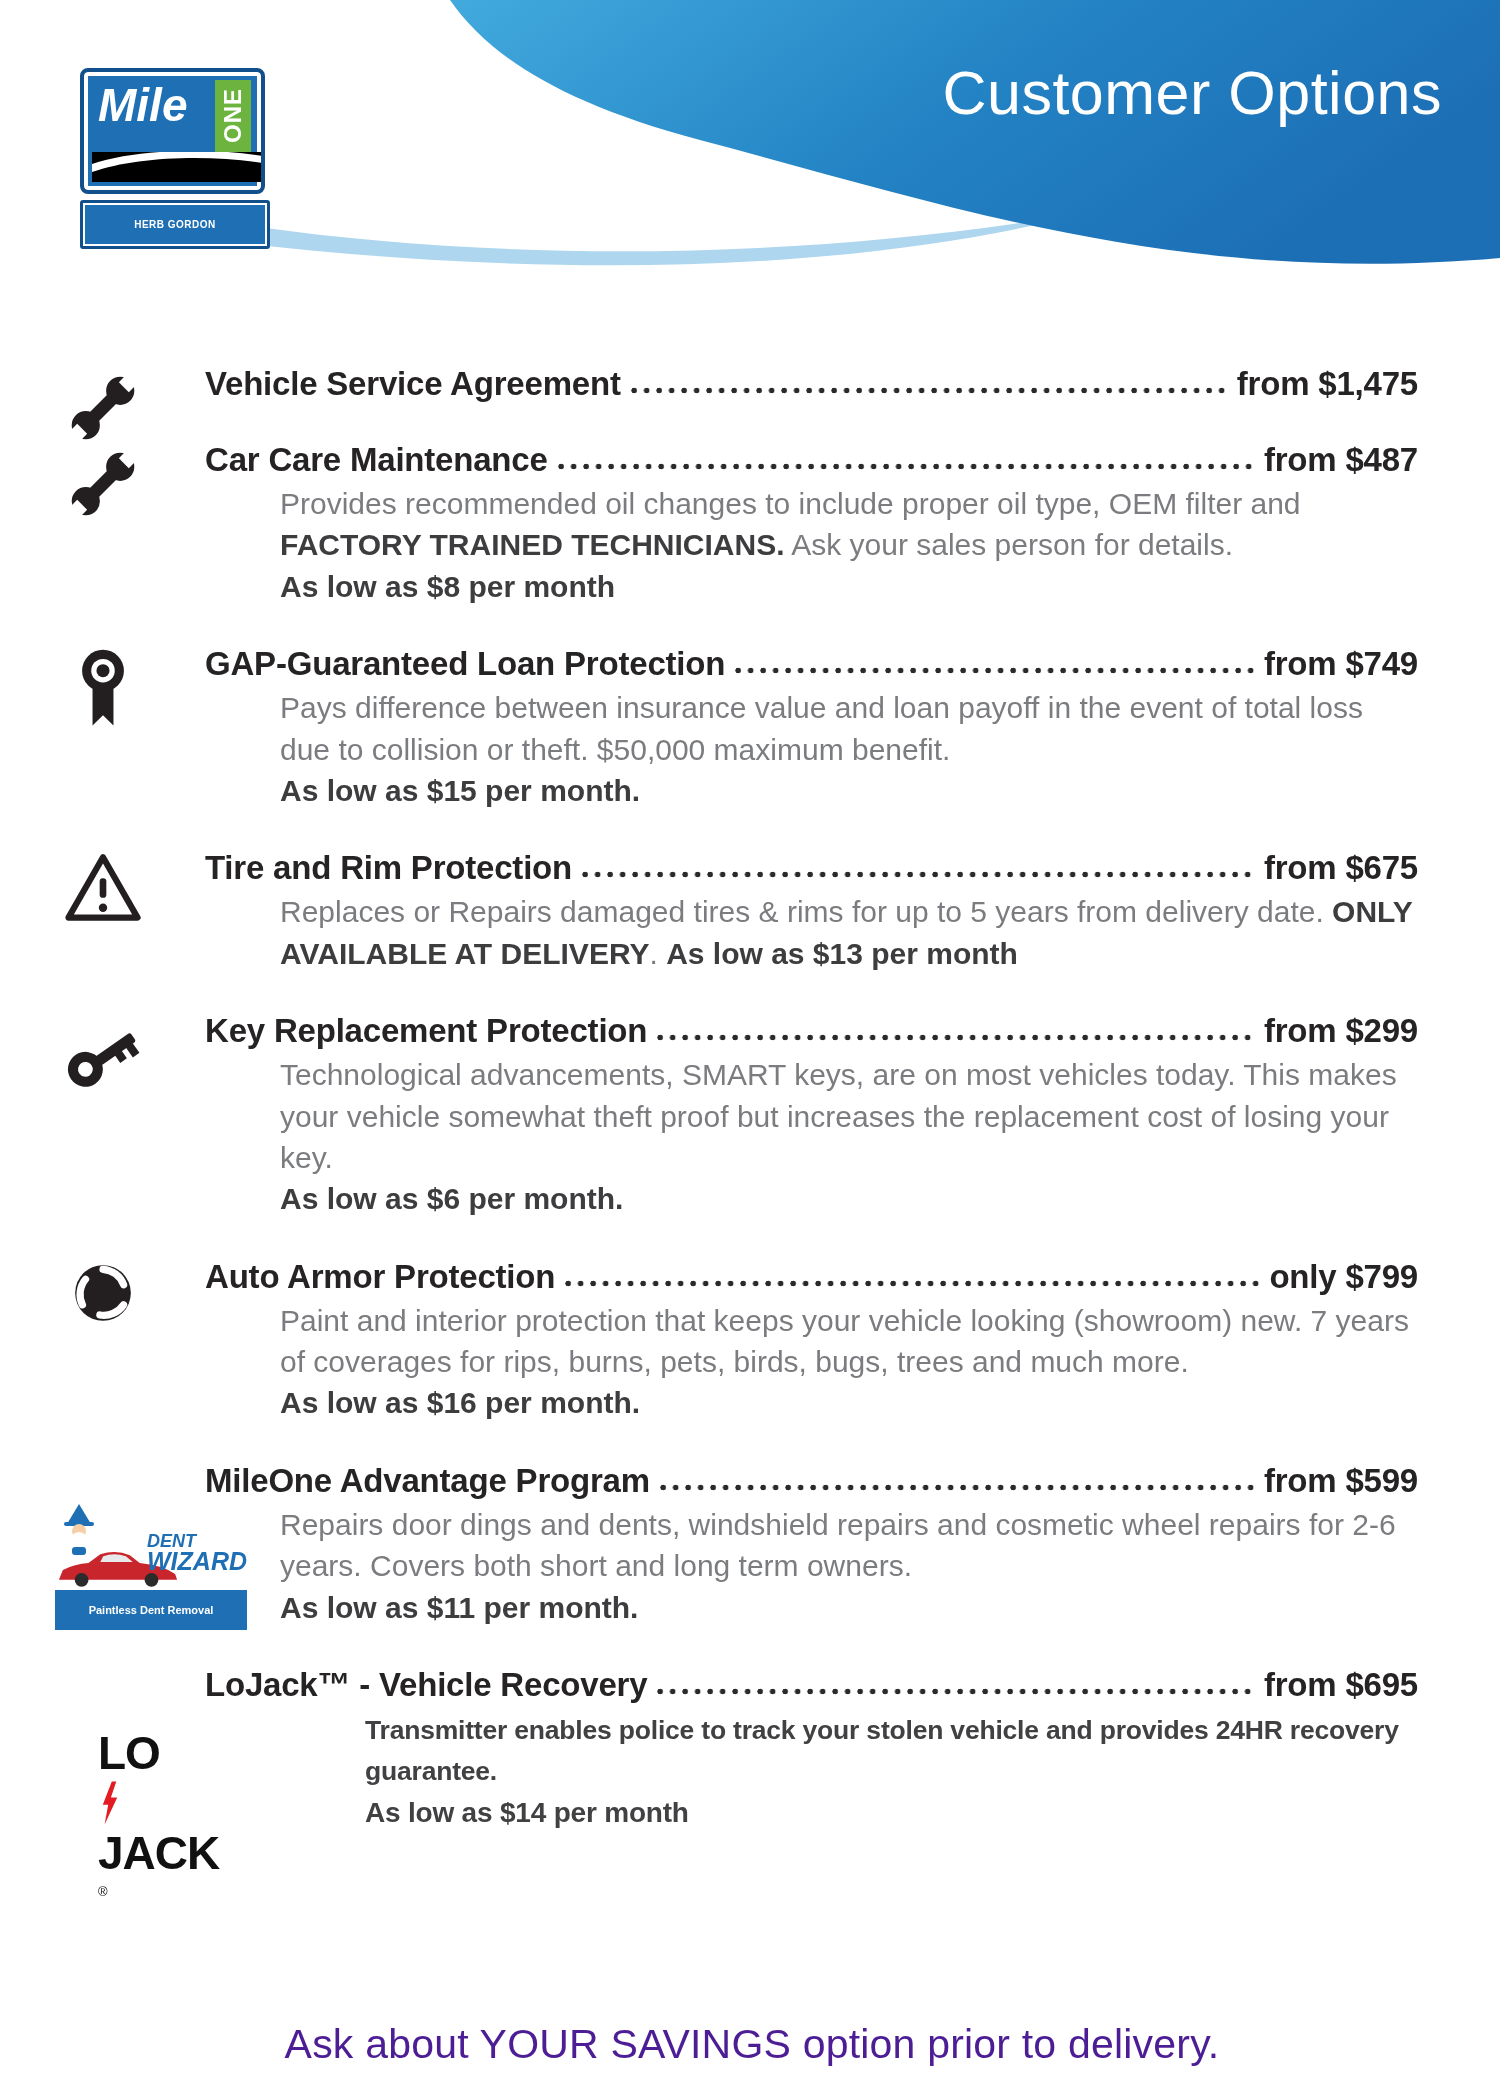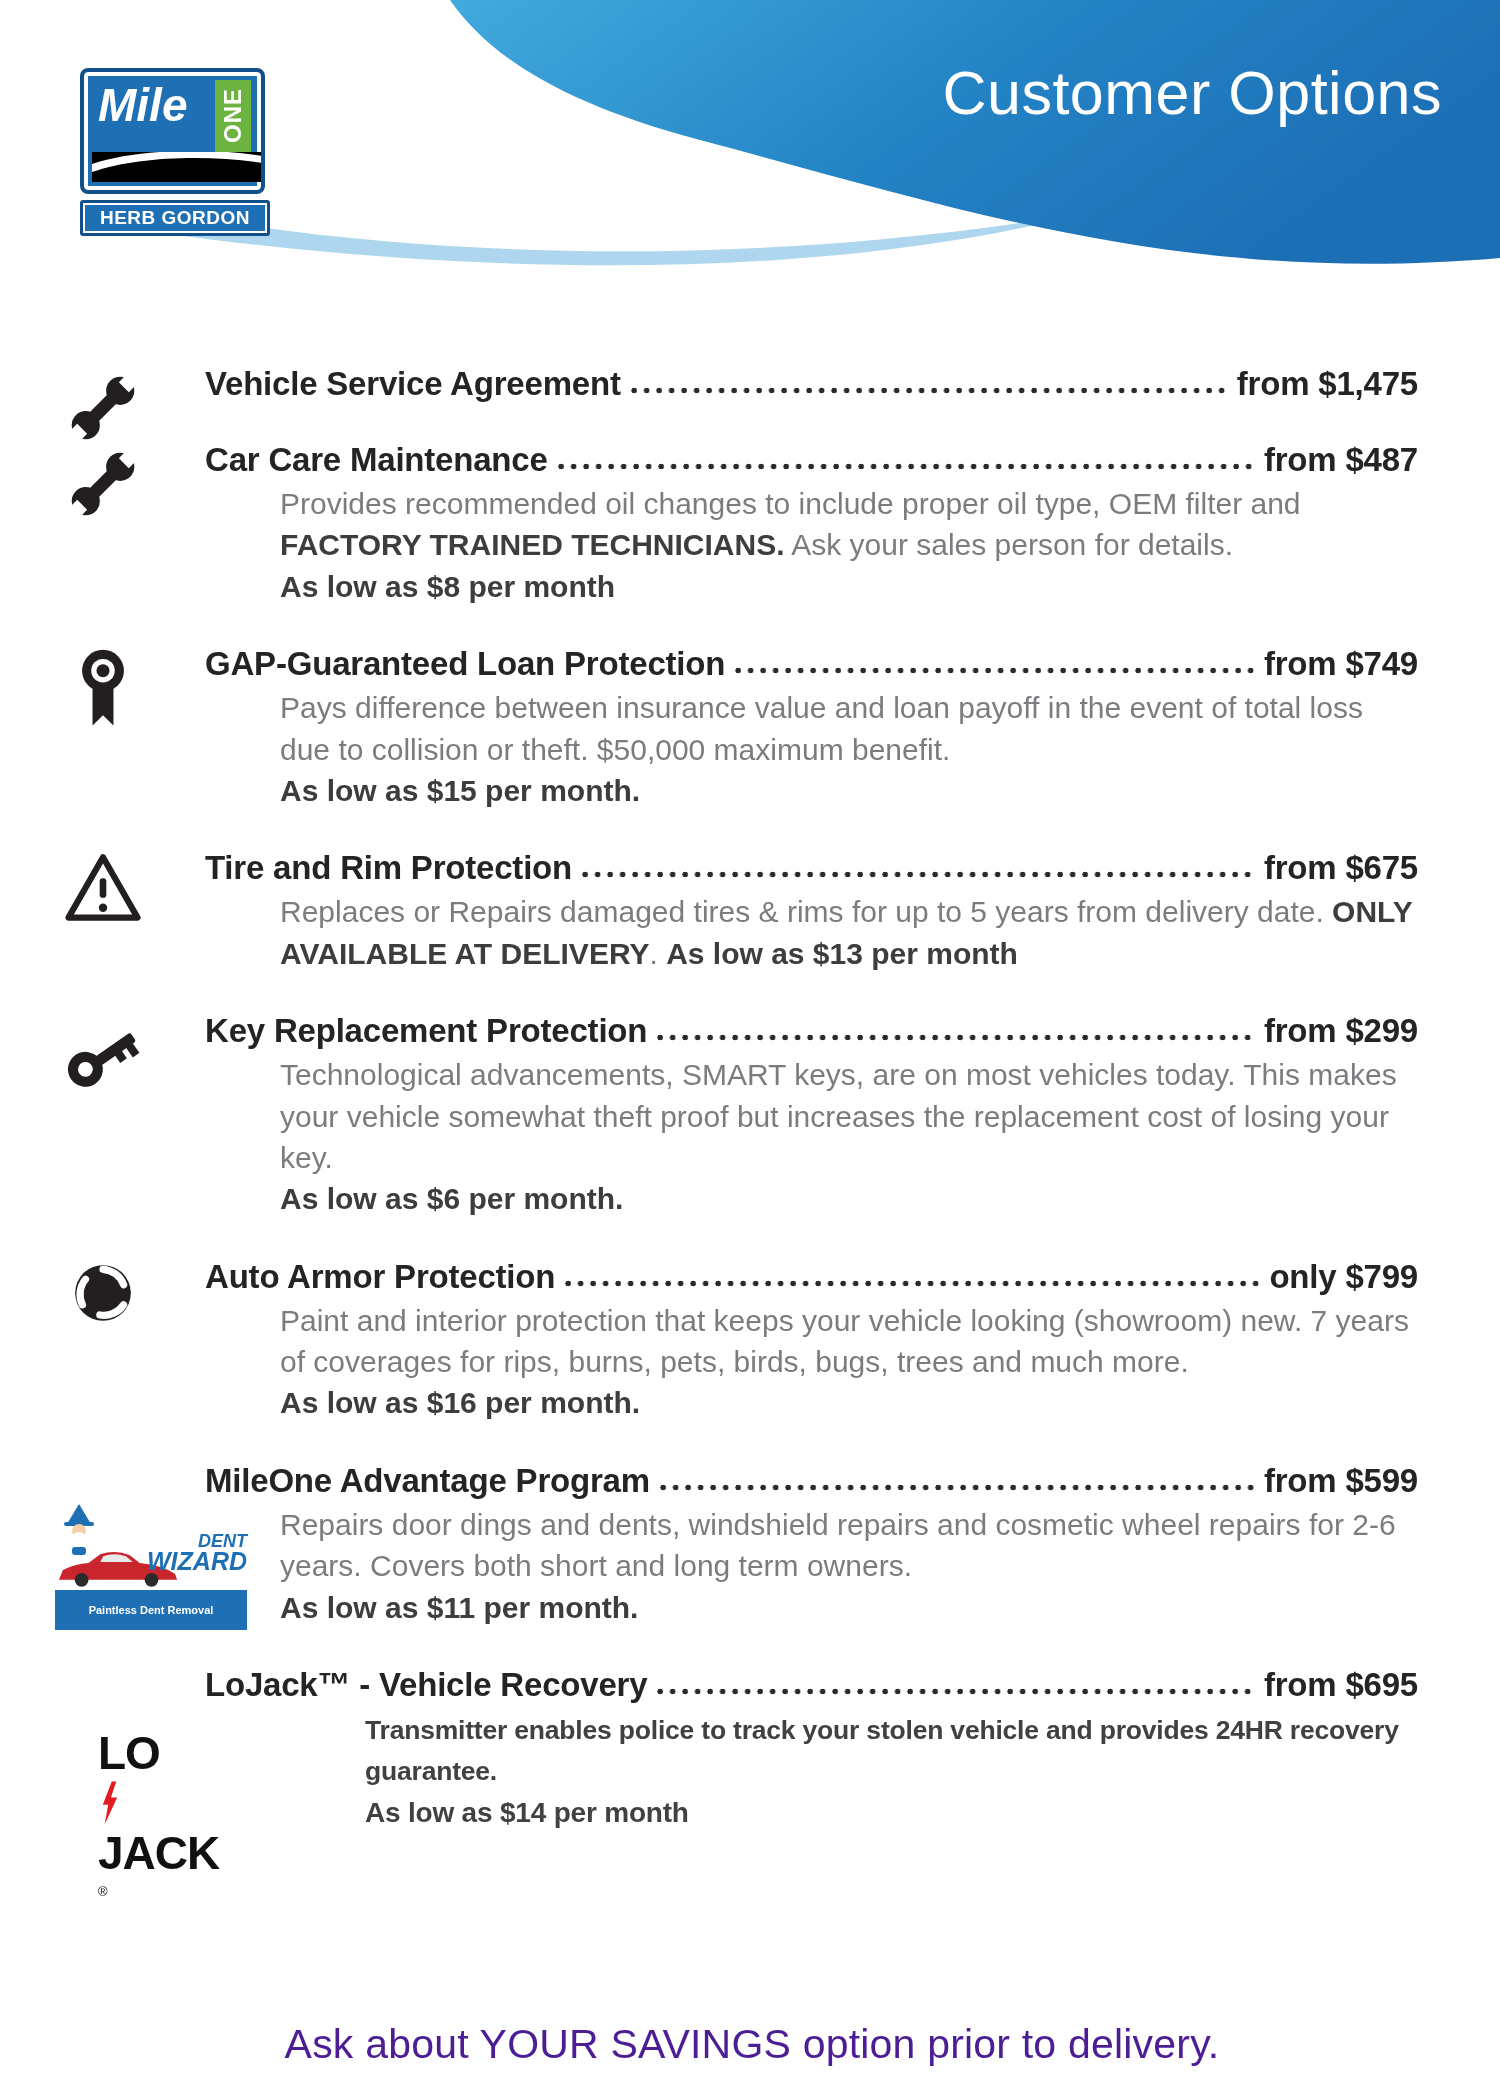--- a/index.html
+++ b/index.html
@@ -15,22 +15,22 @@
   
   .logo-wrap{position:absolute;left:80px;top:68px;z-index:3;}
   .logo-box{width:177px;height:118px;background:#1f6fb5;border:4px solid #12508c;border-radius:8px;
             position:relative;overflow:hidden;box-shadow:inset 0 0 0 4px #fff;}
   .logo-mile{position:absolute;left:14px;top:6px;font-size:46px;font-weight:bold;font-style:italic;color:#ffffff;}
   .logo-one-strip{position:absolute;right:10px;top:8px;bottom:38px;width:36px;background:#6db33f;
                   display:flex;align-items:center;justify-content:center;}
   .logo-one{writing-mode:vertical-rl;transform:rotate(180deg);color:#fff;font-weight:bold;font-size:24px;letter-spacing:1px;}
   .logo-swoosh{position:absolute;left:8px;right:8px;bottom:8px;height:30px;}
   .logo-banner{width:184px;margin-top:6px;background:#1f6fb5;border:3px solid #12508c;border-radius:3px;
-               box-shadow:inset 0 0 0 2px #fff;color:#fff;font-size:19px;font-weight:bold;
-               text-align:center;letter-spacing:0.5px;padding:4px 0;}
+               box-shadow:inset 0 0 0 2px #fff;color:#fff;font-size:10px;font-weight:bold;
+               text-align:center;letter-spacing:0.5px;padding:16px 0;}
 
   
   .list{padding:95px 82px 0 0;}
   .item{position:relative;margin-bottom:38px;}
   .icon-slot{position:absolute;left:0;top:2px;width:205px;display:flex;justify-content:center;}
   .icon-slot svg{display:block;}
   .item-content{margin-left:205px;}
   .title-row{display:flex;align-items:flex-end;font-size:33px;font-weight:700;color:#262324;letter-spacing:-0.2px;}
   .title{white-space:nowrap;}
   .price{white-space:nowrap;}
@@ -47,21 +47,21 @@
   .item[data-icon="lojack-logo"] .icon-slot{left:98px;top:60px;width:auto;justify-content:flex-start;}
   .item[data-icon="lojack-logo"] .desc{margin-left:160px;}
   .item[data-icon="lojack-logo"] .seg{color:#414042;font-weight:700;font-size:26.5px;letter-spacing:-0.2px;line-height:1.45;}
   .item[data-icon="lojack-logo"] .seg.bold{font-size:28px;}
 
   
   .dw-logo{width:192px;}
   .dw-top{position:relative;height:80px;}
   .dw-car{position:absolute;left:0;bottom:0;}
   .dw-wizard{position:absolute;left:4px;top:-6px;}
-  .dw-text{position:absolute;right:0;bottom:16px;color:#1f6fb5;font-style:italic;font-weight:bold;line-height:0.95;text-align:right;}
+  .dw-text{position:absolute;right:0;bottom:16px;color:#1f6fb5;font-style:italic;font-weight:bold;line-height:0.95;text-align:left;}
   .dw-text .l1{display:block;font-size:18px;}
   .dw-text .l2{display:block;font-size:25px;}
   .dw-bar{background:#1f6fb5;color:#fff;font-size:11px;font-weight:bold;text-align:center;padding:14px 0;}
 
   
   .lojack-logo{display:flex;align-items:flex-start;flex-direction:column;}
   .lj{font-size:46px;font-weight:bold;color:#111;letter-spacing:-1px;}
   .lj-bolt{margin:0 3px;}
   .lj-reg{font-size:13px;color:#111;align-self:flex-start;margin-top:4px;}
 

